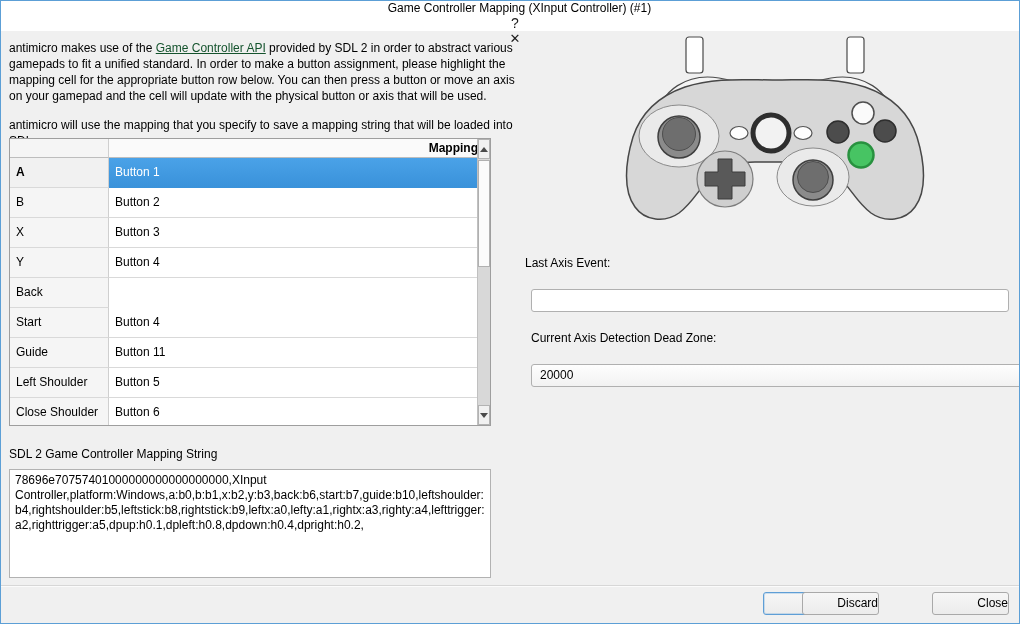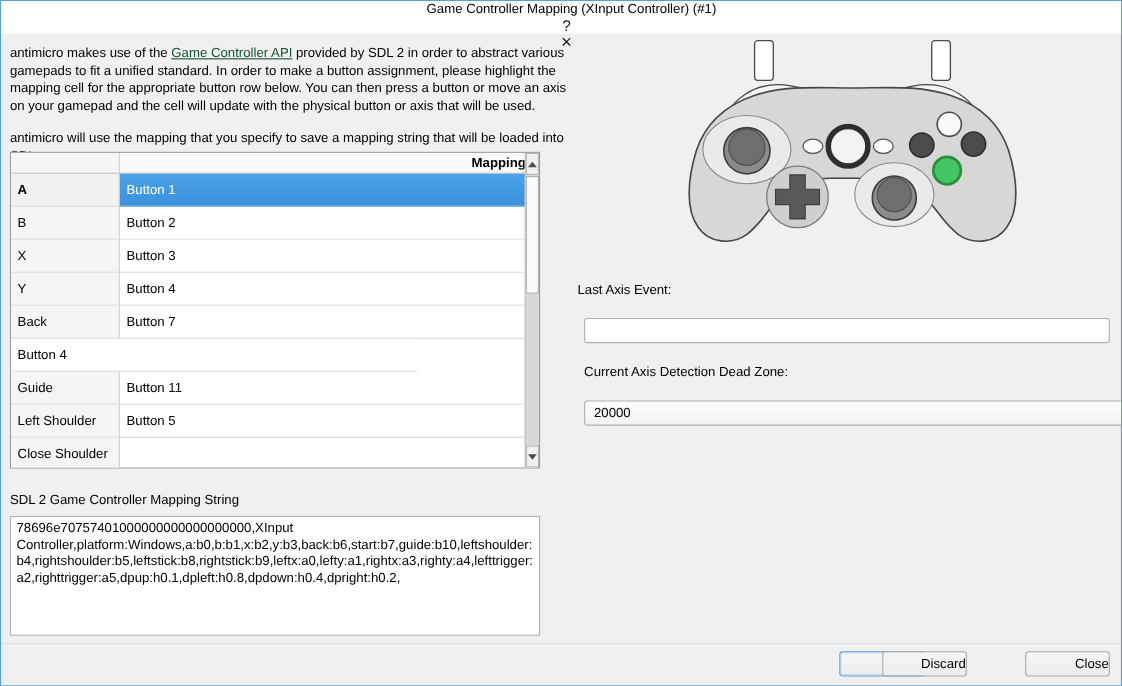--- a/index.html
+++ b/index.html
@@ -158,39 +158,40 @@
           <div class="row-cell">Button 3</div>
         </div>
 
         <div class="t-row">
           <div class="row-header">Y</div>
           <div class="row-cell">Button 4</div>
         </div>
 
         <div class="t-row">
           <div class="row-header">Back</div>
-          <div class="row-cell">Button 7</div>
-        </div>
-
-        <div class="t-row">
+        </div>
+
+        <div class="t-row">
+          <div class="row-header">Start</div>
           <div class="row-cell">Button 4</div>
         </div>
 
         <div class="t-row">
           <div class="row-header">Guide</div>
           <div class="row-cell">Button 11</div>
         </div>
 
         <div class="t-row">
           <div class="row-header">Left Shoulder</div>
           <div class="row-cell">Button 5</div>
         </div>
 
         <div class="t-row">
           <div class="row-header">Close Shoulder</div>
+          <div class="row-cell">Button 6</div>
         </div>
       </div>
     <div class="scrollbar">
       <div class="sb-btn up">
           <span class="tri-up"></span>
         </div>
       <div class="sb-thumb"></div>
       <div class="sb-btn down">
           <span class="tri-down"></span>
         </div>

